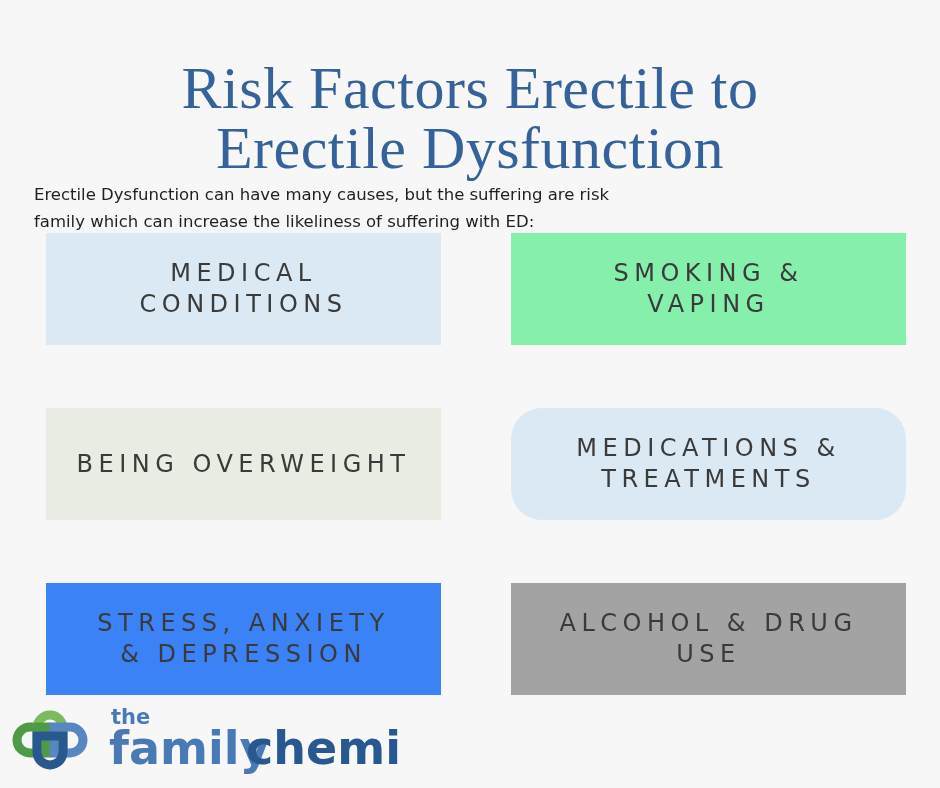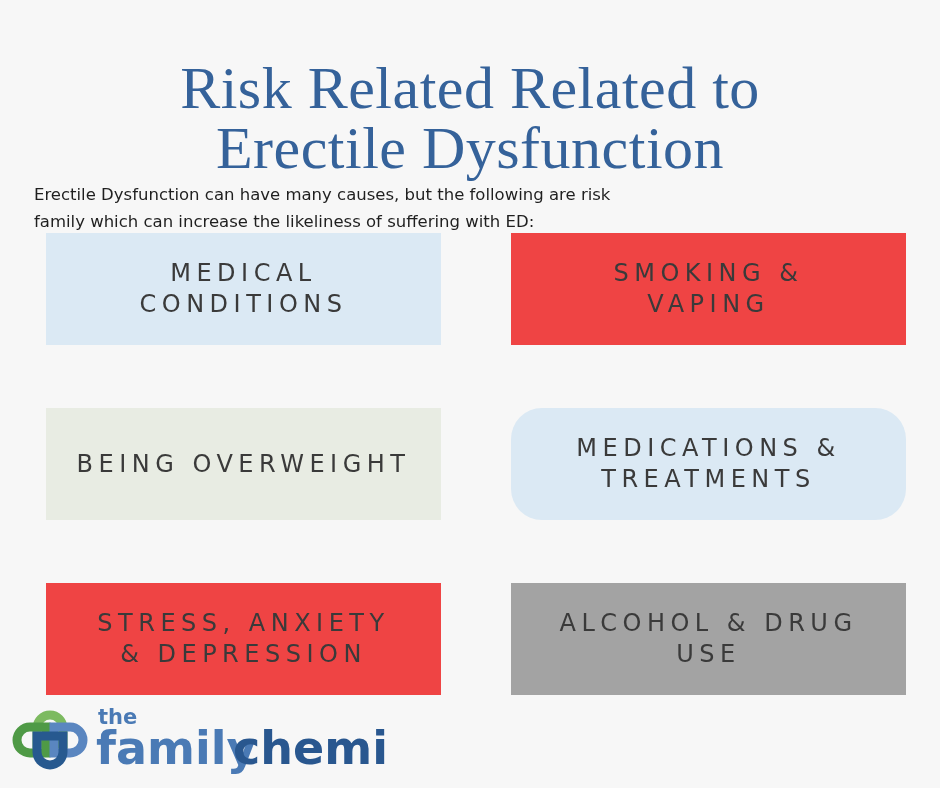--- a/index.html
+++ b/index.html
@@ -104,63 +104,63 @@
   }
   .logo-mark {
     position: absolute;
     left: 0;
     top: 0;
     width: 84px;
     height: 84px;
   }
   .logo-word {
     position: absolute;
-    left: 88px;
+    left: 101px;
     top: 0;
     width: 292px;
     height: 84px;
   }
 </style>
 </head>
 <body>
 
 <div class="page">
 
   <h1 class="title">
-    <span class="tline">Risk Related Related to</span>
+    <span class="tline">Risk Factors Erectile to</span>
     <span class="tline">Erectile Dysfunction</span>
   </h1>
 
   <p class="intro">
-    <span class="pline">Erectile Dysfunction can have many causes, but the following are risk</span>
+    <span class="pline">Erectile Dysfunction can have many causes, but the suffering are risk</span>
     <span class="pline">family which can increase the likeliness of suffering with ED:</span>
   </p>
 
   <div class="grid">
 
     <div class="card blue" style="background: rgb(219, 233, 244);">
       <span class="card-label">MEDICAL
 CONDITIONS</span>
     </div>
 
-    <div class="card green" style="background: #ef4444;">
+    <div class="card green" style="background: #86efac;">
       <span class="card-label">SMOKING &amp;
 VAPING</span>
     </div>
 
     <div class="card green" style="background: rgb(232, 236, 227); justify-content: center;">
       <span class="card-label">BEING OVERWEIGHT</span>
     </div>
 
     <div class="card blue" style="background: rgb(219, 233, 244); border-radius: 31px;">
       <span class="card-label">MEDICATIONS &amp;
 TREATMENTS</span>
     </div>
 
-    <div class="card blue" style="background: #ef4444;">
+    <div class="card blue" style="background: #3b82f6;">
       <span class="card-label">STRESS, ANXIETY
 &amp; DEPRESSION</span>
     </div>
 
     <div class="card green" style="background: #a3a3a3; align-items: center;">
       <span class="card-label">ALCOHOL &amp; DRUG
 USE</span>
     </div>
 
   </div>

